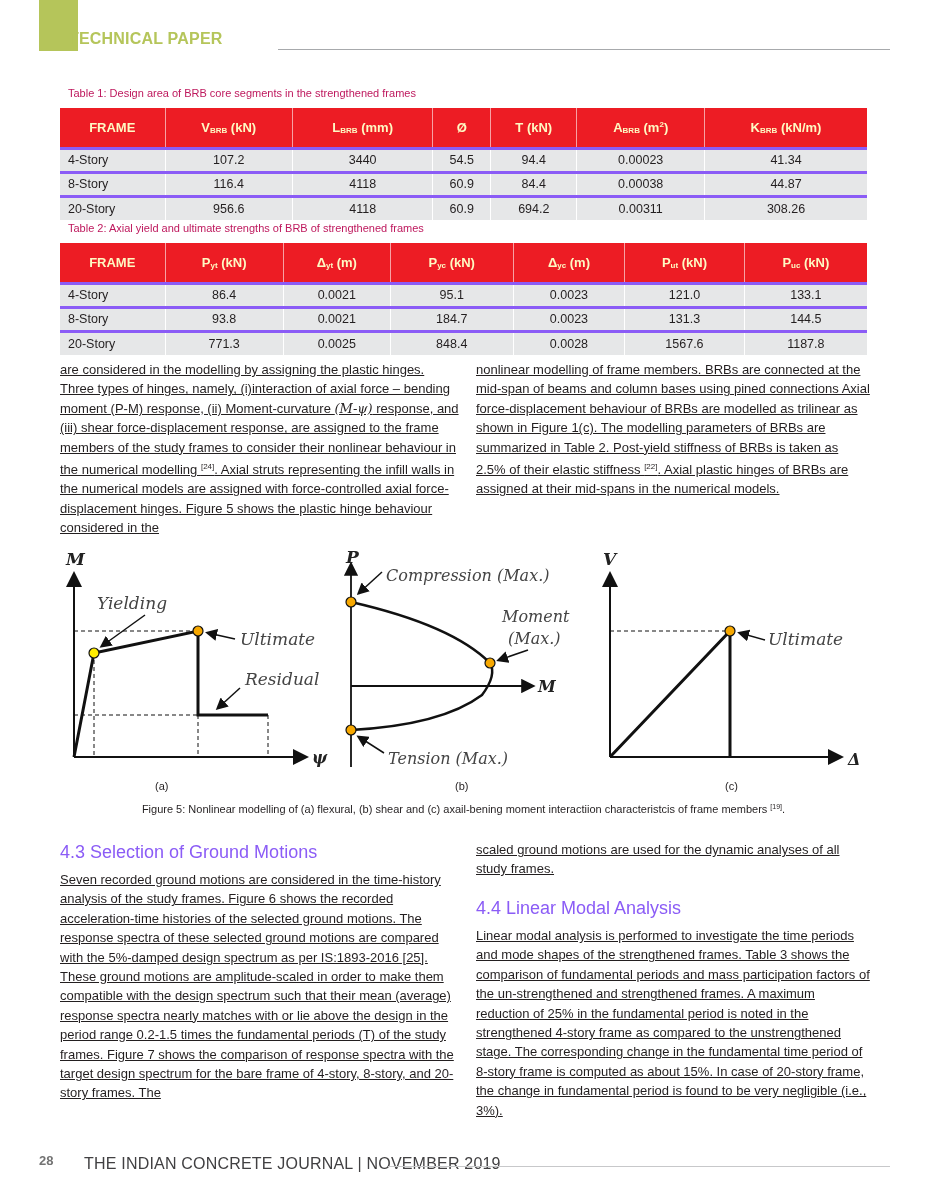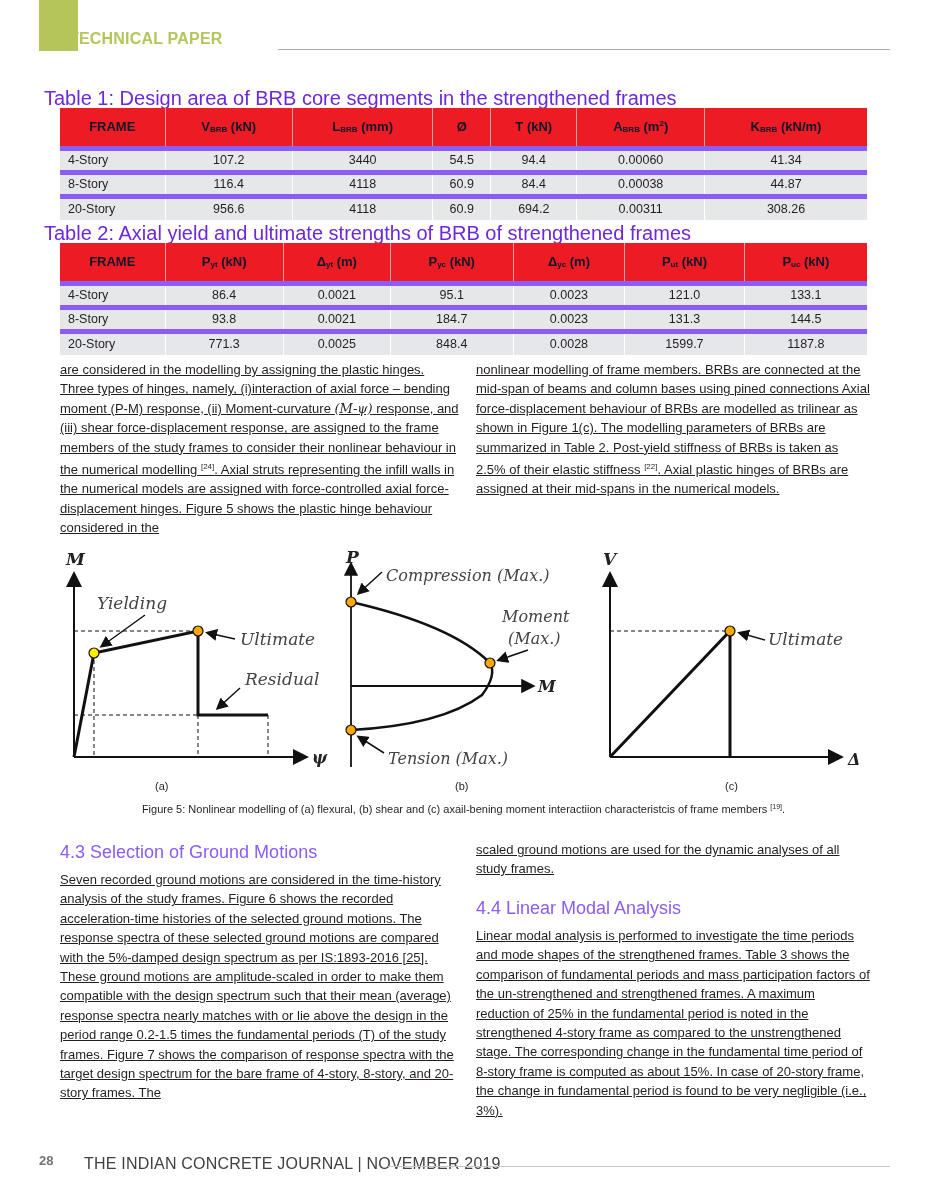--- a/index.html
+++ b/index.html
@@ -5,25 +5,25 @@
   * { box-sizing: border-box; margin: 0; padding: 0; }
   html, body { width: 927px; height: 1200px; background: #ffffff; overflow: hidden; }
   body { position: relative; font-family: "Liberation Sans", sans-serif; color: #231f20; }
 
   
   .hdr-block { position: absolute; left: 39px; top: 0; width: 39px; height: 51px; background: #b5c55a; }
   .hdr-title { position: absolute; left: 69px; top: 30px; font-size: 16px; font-weight: bold; color: #b5c55a; letter-spacing: 0.2px; }
   .hdr-rule { position: absolute; left: 278px; right: 37px; top: 49px; height: 1px; background: #a7a9ac; }
 
   
-  .tcap { position: absolute; left: 44px; font-size: 20px; color: #6d28d9; }
+  .tcap { position: absolute; left: 68px; font-size: 11px; color: #be185d; }
   table.dt { position: absolute; left: 60px; width: 807px; border-collapse: collapse; font-size: 12.5px; }
-  table.dt th { background: #ed1c24; color: #0f172a; font-weight: bold; height: 40px; text-align: center; border-right: 1px solid #f7a1a4; font-size: 13px; }
+  table.dt th { background: #ed1c24; color: #fef9c3; font-weight: bold; height: 40px; text-align: center; border-right: 1px solid #f7a1a4; font-size: 13px; }
   table.dt th:last-child { border-right: none; }
-  table.dt td { background: #e6e7e8; height: 24px; text-align: center; color: #231f20; border-right: 1px solid #ffffff; border-top: 5px solid #8b5cf6; }
+  table.dt td { background: #e6e7e8; height: 24px; text-align: center; color: #231f20; border-right: 1px solid #ffffff; border-top: 3px solid #8b5cf6; }
   table.dt td:last-child { border-right: none; }
   table.dt td.first { text-align: left; padding-left: 8px; }
   table.dt th sub { font-size: 8px; vertical-align: -1px; }
   table.dt th sup { font-size: 8px; }
   .col0 { width: 105px; }
 
   
   .col { position: absolute; font-size: 13px; line-height: 19.4px; color: #231f20; text-decoration: underline; }
   .col p { margin: 0; }
   .col sup { font-size: 8px; vertical-align: 5px; }
@@ -63,21 +63,21 @@
         <th><span>K</span><sub>BRB</sub><span> (kN/m)</span></th>
       </tr>
     </thead>
   <tbody>
       <tr>
         <td class="first">4-Story</td>
         <td>107.2</td>
         <td>3440</td>
         <td>54.5</td>
         <td>94.4</td>
-        <td>0.00060</td>
+        <td>0.00023</td>
         <td>41.34</td>
       </tr>
       <tr>
         <td class="first">8-Story</td>
         <td>116.4</td>
         <td>4118</td>
         <td>60.9</td>
         <td>84.4</td>
         <td>0.00038</td>
         <td>44.87</td>
@@ -125,21 +125,21 @@
         <td>0.0023</td>
         <td>131.3</td>
         <td>144.5</td>
       </tr>
       <tr>
         <td class="first">20-Story</td>
         <td>771.3</td>
         <td>0.0025</td>
         <td>848.4</td>
         <td>0.0028</td>
-        <td>1599.7</td>
+        <td>1567.6</td>
         <td>1187.8</td>
       </tr>
     </tbody>
 </table>
 
 <div class="col" style="left:60px; top:360px; width:400px;">
   <p><span>are considered in the modelling by assigning the plastic hinges. Three types of hinges, namely, (i)interaction of axial force – bending moment (P-M) response, (ii) Moment-curvature </span><i style="font-family:'DejaVu Serif',serif;">(M-ψ)</i><span> response, and (iii) shear force-displacement response, are assigned to the frame members of the study frames to consider their nonlinear behaviour in the numerical modelling </span><sup>[24]</sup><span>. Axial struts representing the infill walls in the numerical models are assigned with force-controlled axial force-displacement hinges. Figure 5 shows the plastic hinge behaviour considered in the</span></p>
 </div>
 <div class="col" style="left:476px; top:360px; width:395px;">
   <p><span>nonlinear modelling of frame members. BRBs are connected at the mid-span of beams and column bases using pined connections Axial force-displacement behaviour of BRBs are modelled as trilinear as shown in Figure 1(c). The modelling parameters of BRBs are summarized in Table 2. Post-yield stiffness of BRBs is taken as 2.5% of their elastic stiffness </span><sup>[22]</sup><span>. Axial plastic hinges of BRBs are assigned at their mid-spans in the numerical models.</span></p>

